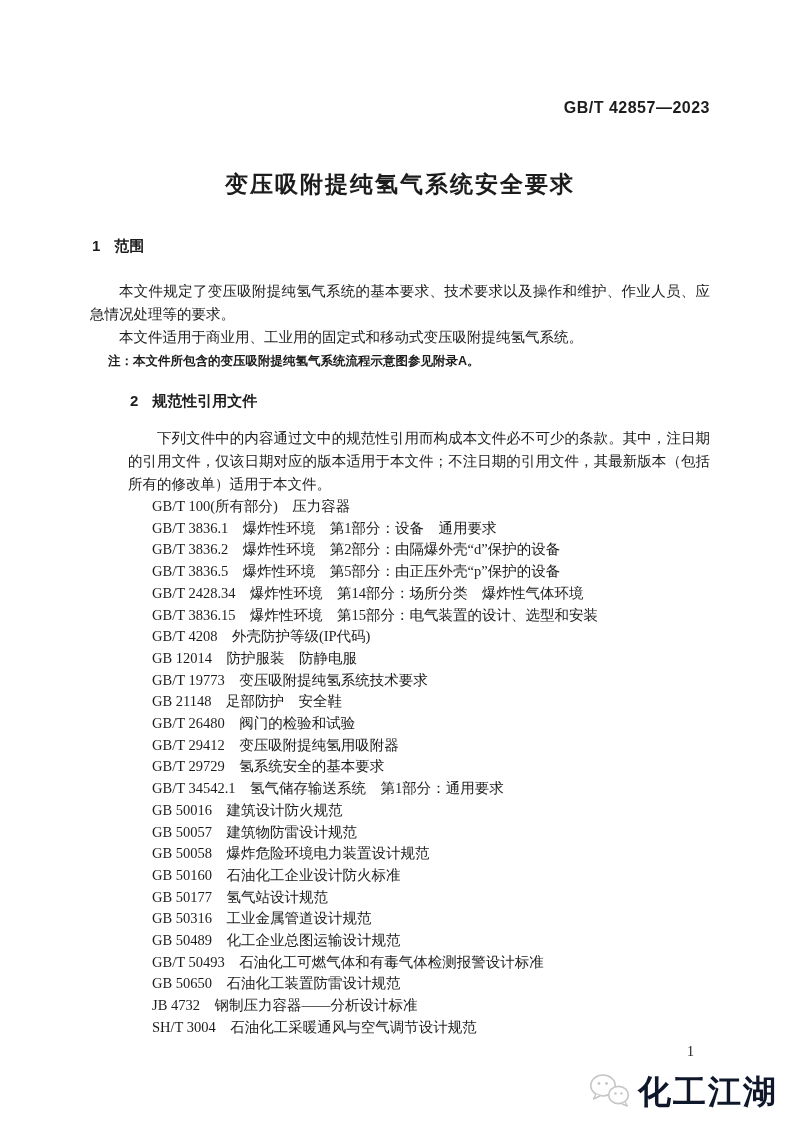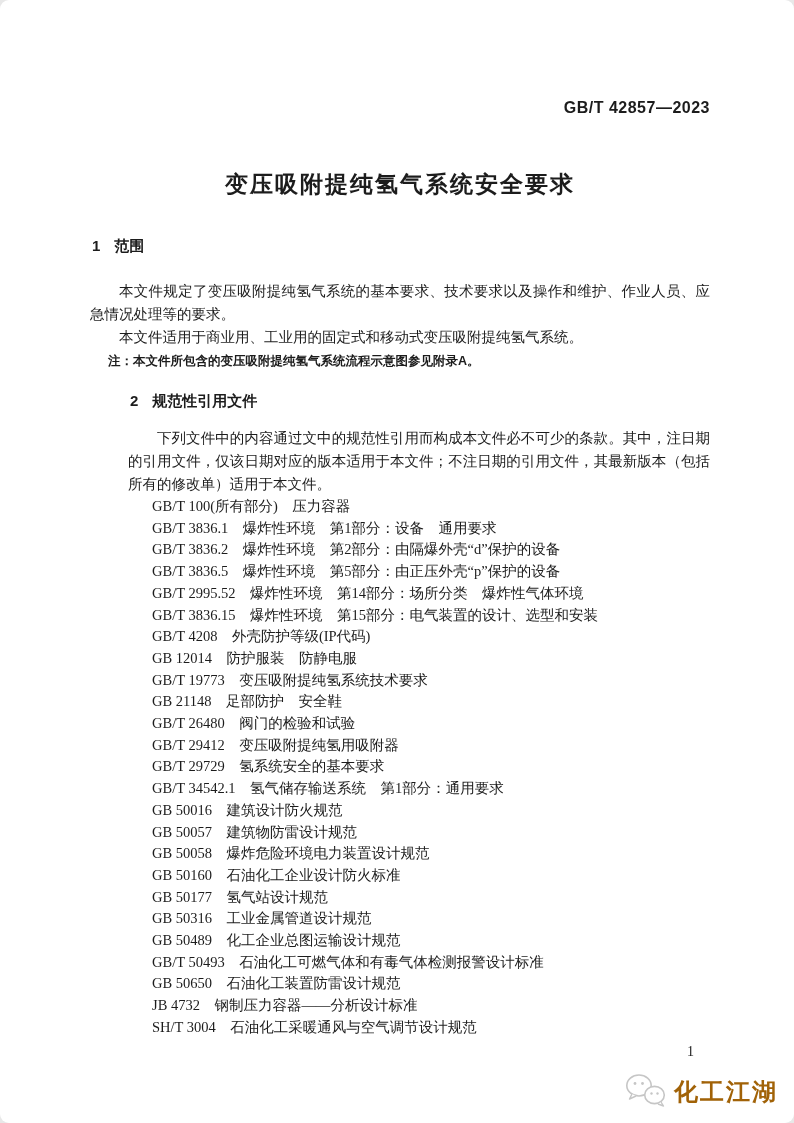--- a/index.html
+++ b/index.html
@@ -5,21 +5,20 @@
   html,body { margin:0; padding:0; background:#e8e8e8; }
   .page {
     position:relative;
     width:794px; height:1123px;
     margin:0 auto;
     background:#ffffff;
     color:#1c1c1c;
     font-family:"Liberation Serif","DejaVu Serif",serif;
     overflow:hidden;
     box-sizing:border-box;
-    border-radius:9px;
   }
   .inner { padding:98px 84px 0 90px; }
 
   .doc-number {
     text-align:right;
     font-family:"Liberation Sans","DejaVu Sans",sans-serif;
     font-weight:bold;
     font-size:16px;
     letter-spacing:0.5px;
     line-height:19px;
@@ -88,23 +87,23 @@
     right:16px;
     bottom:12px;
     display:flex;
     align-items:center;
     gap:7px;
     user-select:none;
   }
   .wm-text {
     font-family:Liberation Sans, sans-serif;
     font-weight:bold;
-    font-size:24px;
+    font-size:33px;
     letter-spacing:2px;
-    color:#a16207;
+    color:#0f172a;
     line-height:30px;
   }
 </style>
 </head>
 <body>
 
 <div class="page">
   <div class="inner">
 
     <header>
@@ -125,21 +124,21 @@
     <section class="sec2">
       <h2 class="sec-heading">
         <span class="sec-num">2</span><span>规范性引用文件</span>
       </h2>
       <p class="body-para sec2-para">下列文件中的内容通过文中的规范性引用而构成本文件必不可少的条款。其中，注日期的引用文件，仅该日期对应的版本适用于本文件；不注日期的引用文件，其最新版本（包括所有的修改单）适用于本文件。</p>
       <ul class="ref-list">
           <li class="ref-item">GB/T 100(所有部分)　压力容器</li>
           <li class="ref-item">GB/T 3836.1　爆炸性环境　第1部分：设备　通用要求</li>
           <li class="ref-item">GB/T 3836.2　爆炸性环境　第2部分：由隔爆外壳“d”保护的设备</li>
           <li class="ref-item">GB/T 3836.5　爆炸性环境　第5部分：由正压外壳“p”保护的设备</li>
-          <li class="ref-item">GB/T 2995.52　爆炸性环境　第14部分：场所分类　爆炸性气体环境</li>
+          <li class="ref-item">GB/T 2428.34　爆炸性环境　第14部分：场所分类　爆炸性气体环境</li>
           <li class="ref-item">GB/T 3836.15　爆炸性环境　第15部分：电气装置的设计、选型和安装</li>
           <li class="ref-item">GB/T 4208　外壳防护等级(IP代码)</li>
           <li class="ref-item">GB 12014　防护服装　防静电服</li>
           <li class="ref-item">GB/T 19773　变压吸附提纯氢系统技术要求</li>
           <li class="ref-item">GB 21148　足部防护　安全鞋</li>
           <li class="ref-item">GB/T 26480　阀门的检验和试验</li>
           <li class="ref-item">GB/T 29412　变压吸附提纯氢用吸附器</li>
           <li class="ref-item">GB/T 29729　氢系统安全的基本要求</li>
           <li class="ref-item">GB/T 34542.1　氢气储存输送系统　第1部分：通用要求</li>
           <li class="ref-item">GB 50016　建筑设计防火规范</li>

